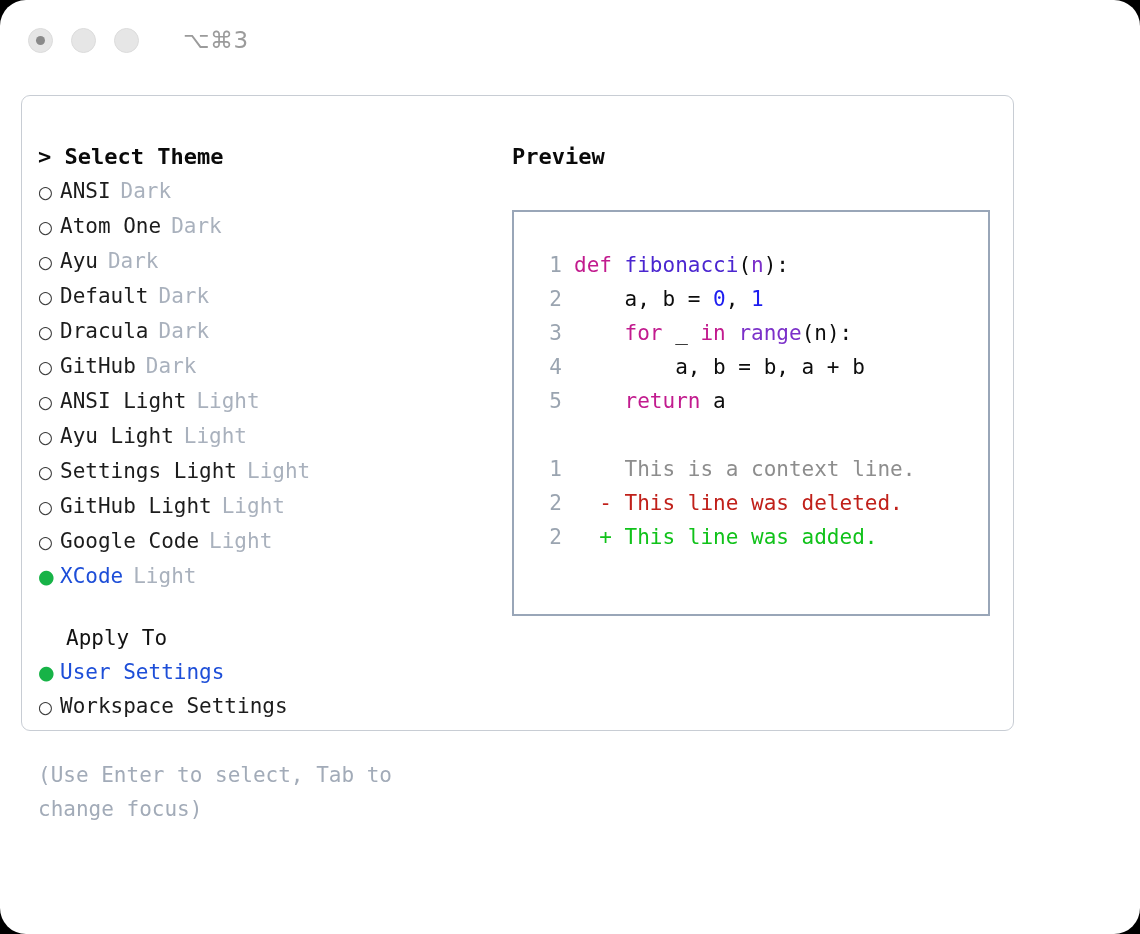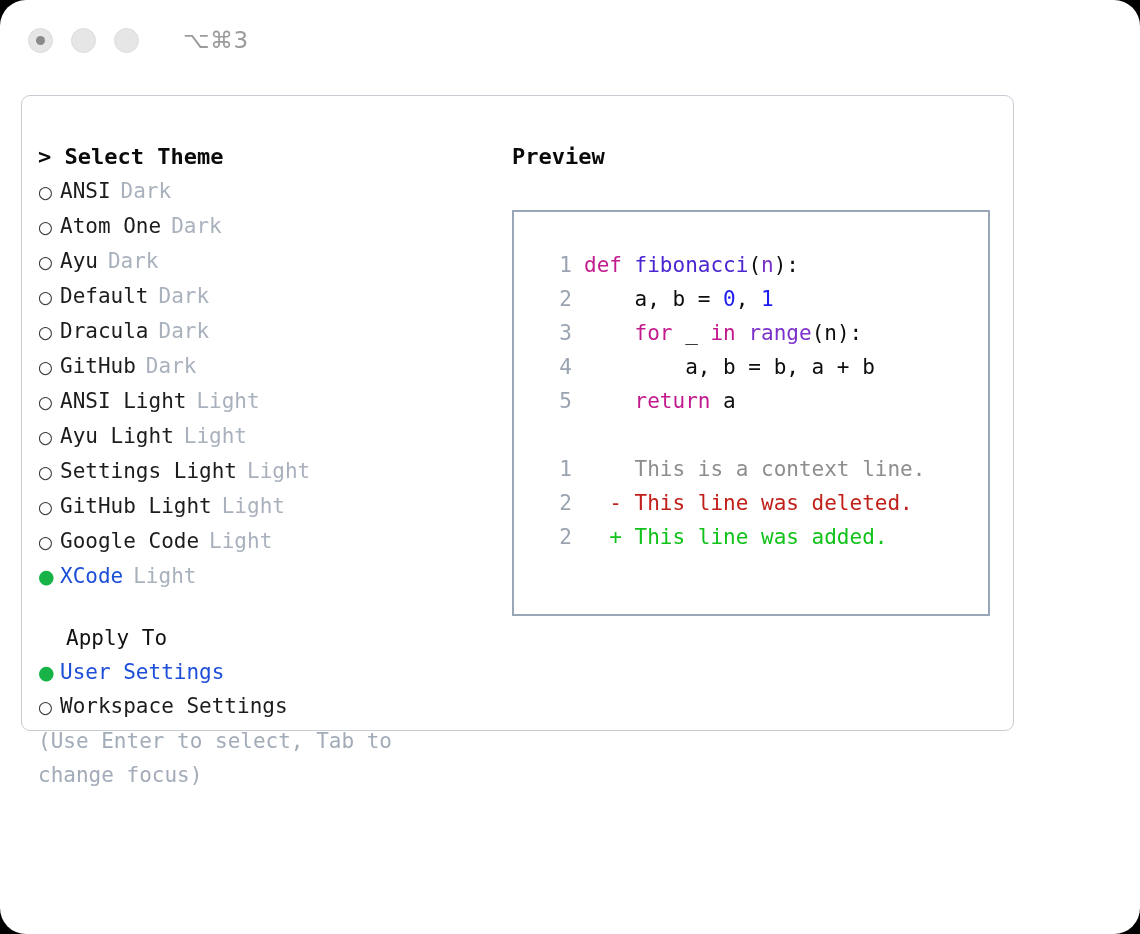--- a/index.html
+++ b/index.html
@@ -112,39 +112,40 @@
     line-height: 34px;
     margin-left: 28px;
     white-space: pre;
   }
   .spacer-sm { height: 28px; }
   .hint {
     color: #a2abb8;
     font-size: 21px;
     line-height: 34px;
     width: 420px;
+    margin-top: 34px;
   }
 
   
   .preview-head {
     font-size: 22px;
     font-weight: bold;
     color: #0a0a0a;
     line-height: 34px;
     margin-left: 4px;
   }
   .preview-box {
     margin-top: 36px;
     margin-left: 4px;
     width: 478px;
     height: 406px;
     border: 2px solid #99a6b8;
     box-sizing: border-box;
     background: #ffffff;
-    padding: 36px 0 0 32px;
+    padding: 36px 0 0 22px;
   }
   .code-line {
     font-size: 21px;
     line-height: 34px;
     white-space: pre;
   }
   .ln {
     display: inline-block;
     width: 26px;
     text-align: right;

